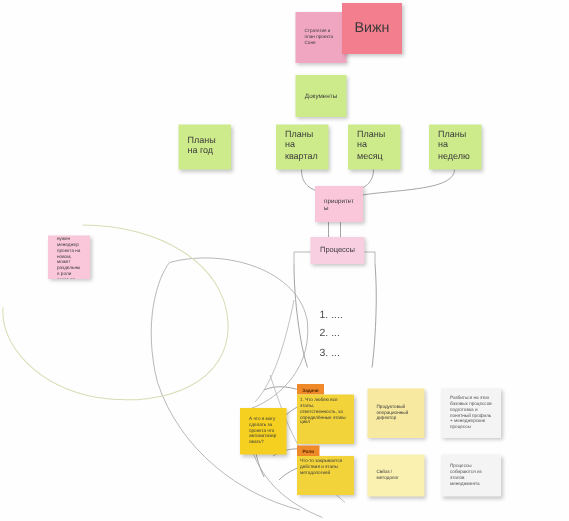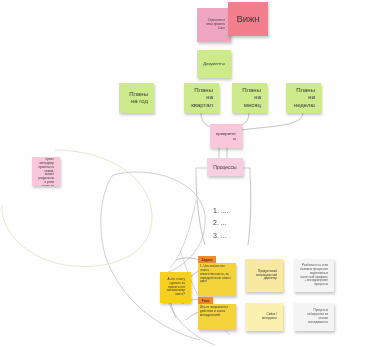--- a/index.html
+++ b/index.html
@@ -19,21 +19,21 @@
     position:absolute;left:0;top:0;
     width:379px;height:347px;
     pointer-events:none;
   }
   .note{
     position:absolute;
     box-sizing:border-box;
     display:flex;
     align-items:center;
     justify-content:center;
-    text-align:right;
+    text-align:left;
     color:#3a3a3a;
     line-height:1.25;
     overflow:hidden;
     box-shadow:1px 1.5px 2.5px rgba(0,0,0,0.22);
     padding:6px;
     word-break:break-word;
   }
   .note.topalign{align-items:flex-start;}
   .note.leftalign{text-align:left;justify-content:flex-start;}
   .green{background:#cdeb8b;}

